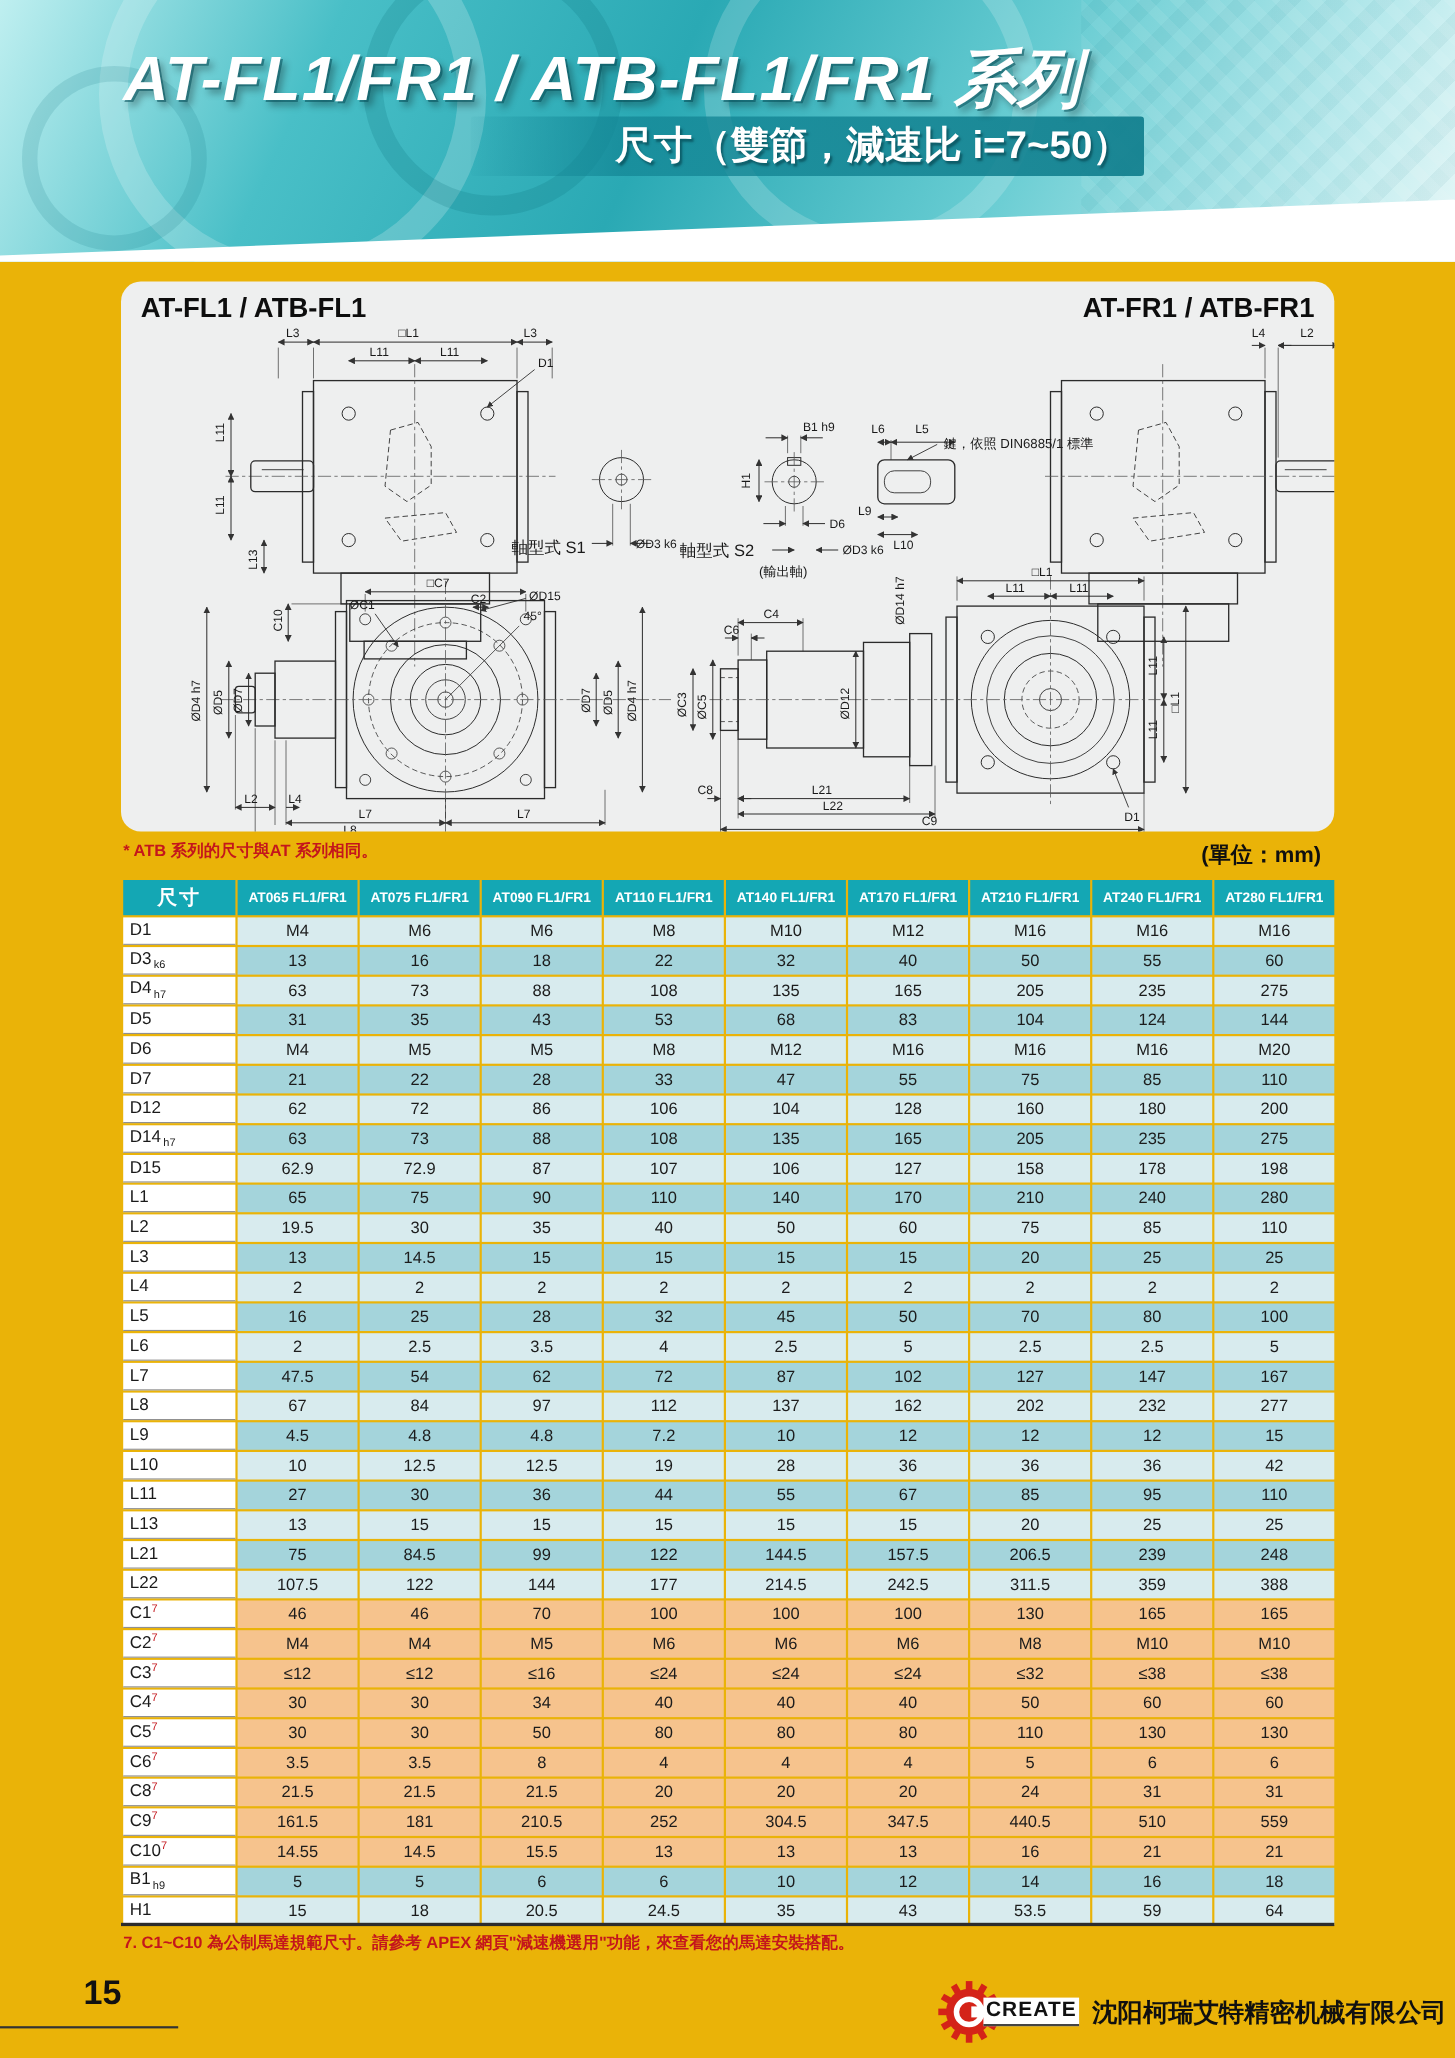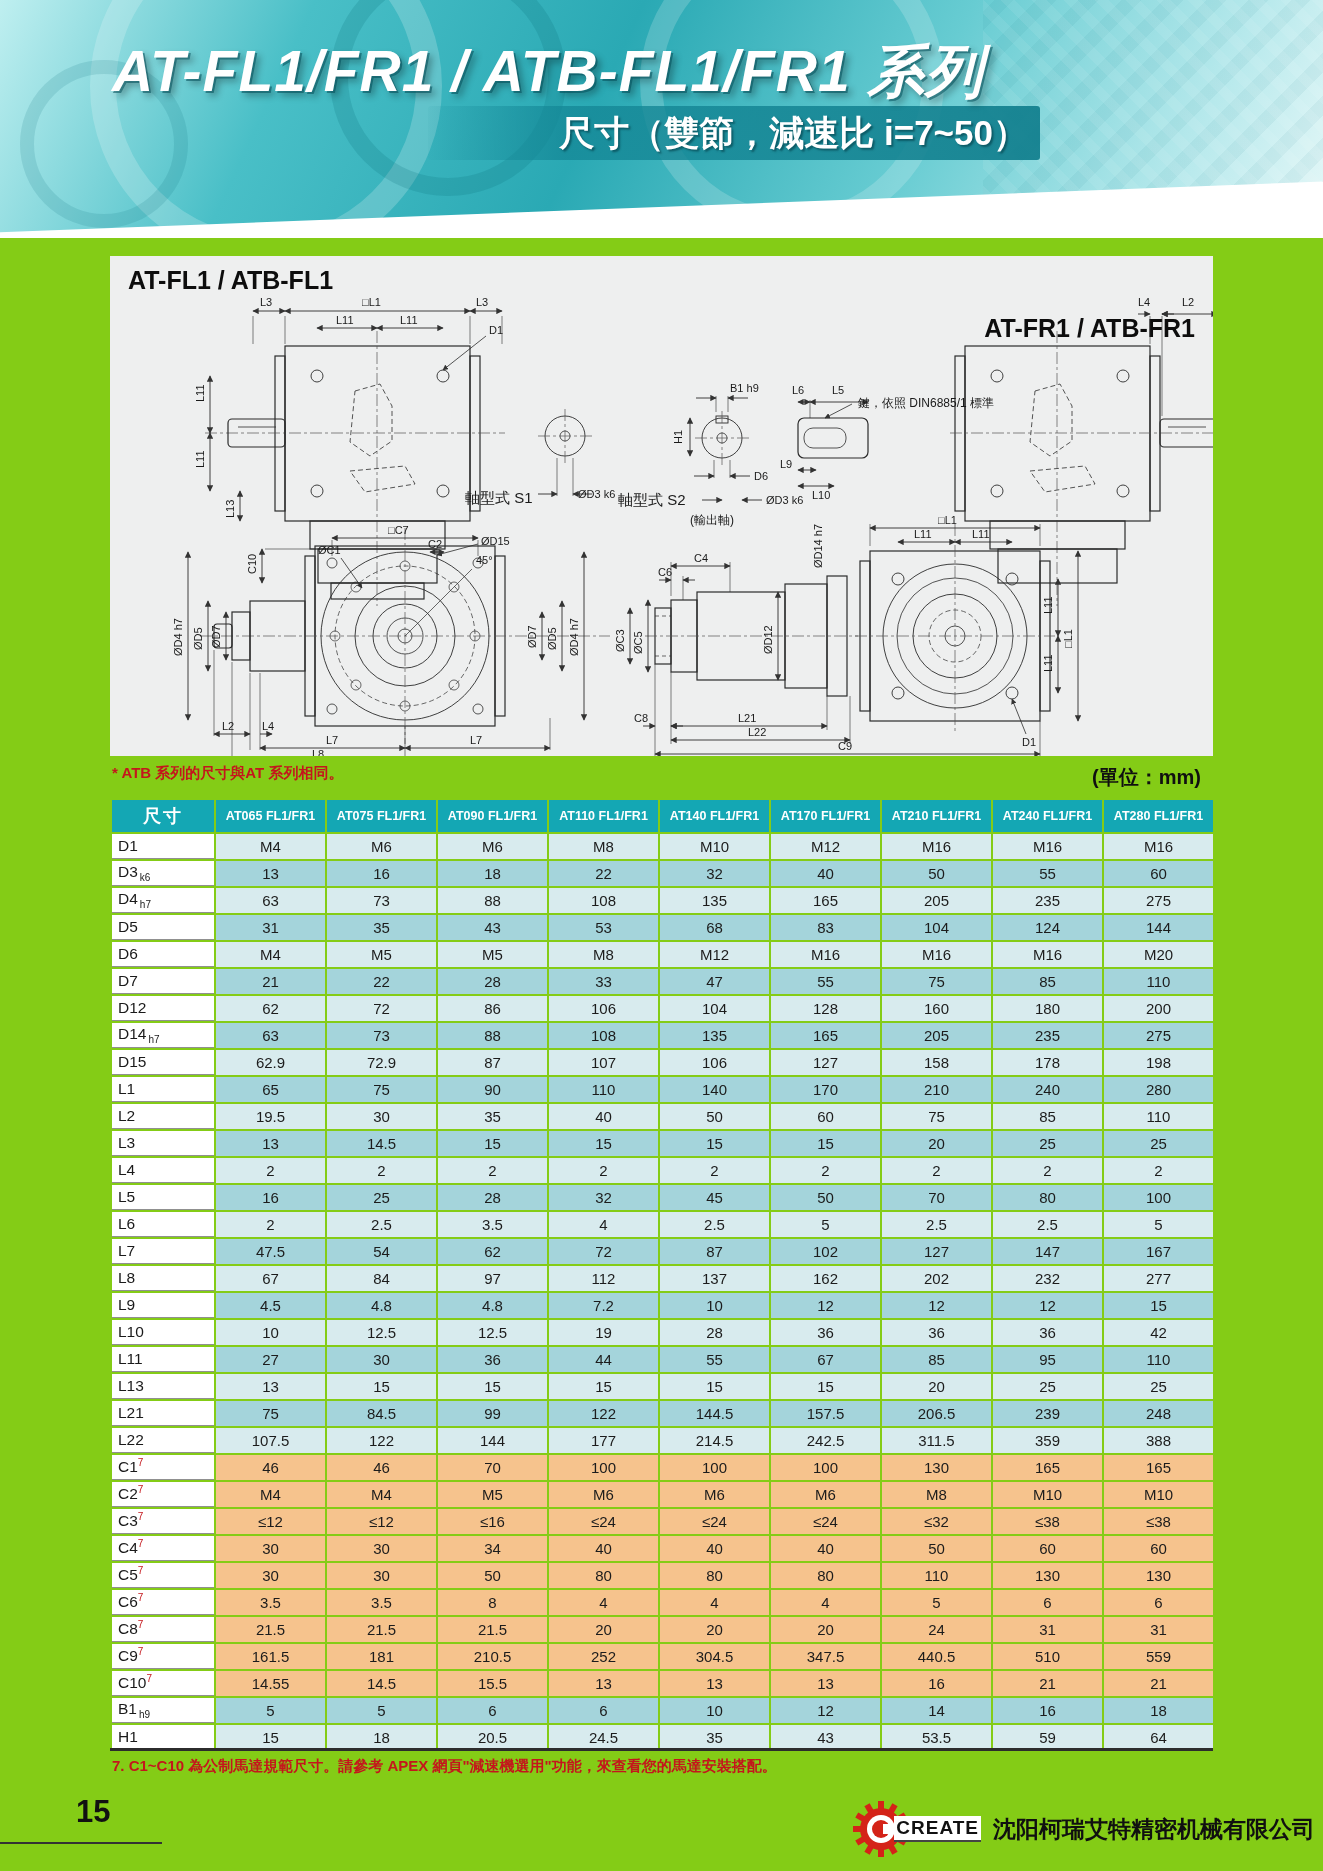--- a/index.html
+++ b/index.html
@@ -1,16 +1,16 @@
 <!DOCTYPE html>
 <html><head>
 <meta charset="utf-8">
 <style>
   html,body{margin:0;padding:0;background:#fff;}
-  .page{position:relative;width:1323px;height:1871px;background:#84cc16;overflow:hidden;
+  .page{position:relative;width:1323px;height:1871px;background:#eab308;overflow:hidden;
         font-family:"Liberation Sans",sans-serif;color:#1a1a1a;}
 
   
   .hero{position:absolute;left:0;top:0;width:1323px;height:238px;overflow:hidden;
         background:linear-gradient(115deg,#bfeff0 0%,#49bfc7 22%,#2aa9b4 45%,#67ccd2 68%,#b7e9ec 88%,#e7f8f8 100%);}
   .ring{position:absolute;border-radius:50%;}
   .ring.r1{left:90px;top:-90px;width:300px;height:300px;border:26px solid rgba(255,255,255,.20);}
   .ring.r2{left:330px;top:-40px;width:200px;height:200px;border:18px solid rgba(8,104,118,.18);}
   .ring.r3{left:640px;top:-70px;width:260px;height:260px;border:22px solid rgba(255,255,255,.18);}
   .ring.r4{left:20px;top:60px;width:140px;height:140px;border:14px solid rgba(8,104,118,.14);}
@@ -24,24 +24,24 @@
         background:linear-gradient(90deg,rgba(20,135,150,.05),rgba(20,135,150,.75) 22%,rgba(16,126,141,.92));}
   .hero-subtitle{position:absolute;left:428px;top:106px;width:600px;height:54px;line-height:54px;
         text-align:right;font-size:35px;font-weight:bold;color:#fff;white-space:nowrap;
         text-shadow:2px 2px 2px rgba(4,60,70,.6);}
   .hero-swoosh{position:absolute;left:-40px;bottom:-42px;width:1450px;height:74px;background:#fff;
         transform:rotate(-2.2deg);border-radius:36px;}
   .hero-swoosh2{position:absolute;left:-40px;bottom:-66px;width:1450px;height:50px;background:#9adfe3;
         transform:rotate(-2.2deg);border-radius:30px;opacity:.7;}
 
   
-  .panel{position:absolute;left:110px;top:256px;width:1103px;height:500px;background:#eeefef;}
+  .panel{position:absolute;left:110px;top:256px;width:1103px;height:500px;background:#eeefef;border-radius:18px;}
   .panel-title{position:absolute;top:10px;font-size:25px;font-weight:bold;color:#0d0d0d;white-space:nowrap;}
   .panel-title.left{left:18px;}
-  .panel-title.right{right:18px;margin-top:48px;}
+  .panel-title.right{right:18px;}
   .panel svg{position:absolute;left:0;top:0;}
   .panel svg text{font-family:"Liberation Sans",sans-serif;font-size:11px;fill:#1a1a1a;}
   .panel svg text.zh{font-size:15px;}
   .panel svg text.zh-sm{font-size:12px;}
 
   
   .atb-note{position:absolute;left:112px;top:764px;font-size:15px;font-weight:bold;color:#c4161c;}
   .unit-note{position:absolute;right:122px;top:764px;font-size:20px;font-weight:bold;color:#101010;}
   .footnote{position:absolute;left:112px;top:1757px;font-size:15px;font-weight:bold;color:#c4161c;}
 

